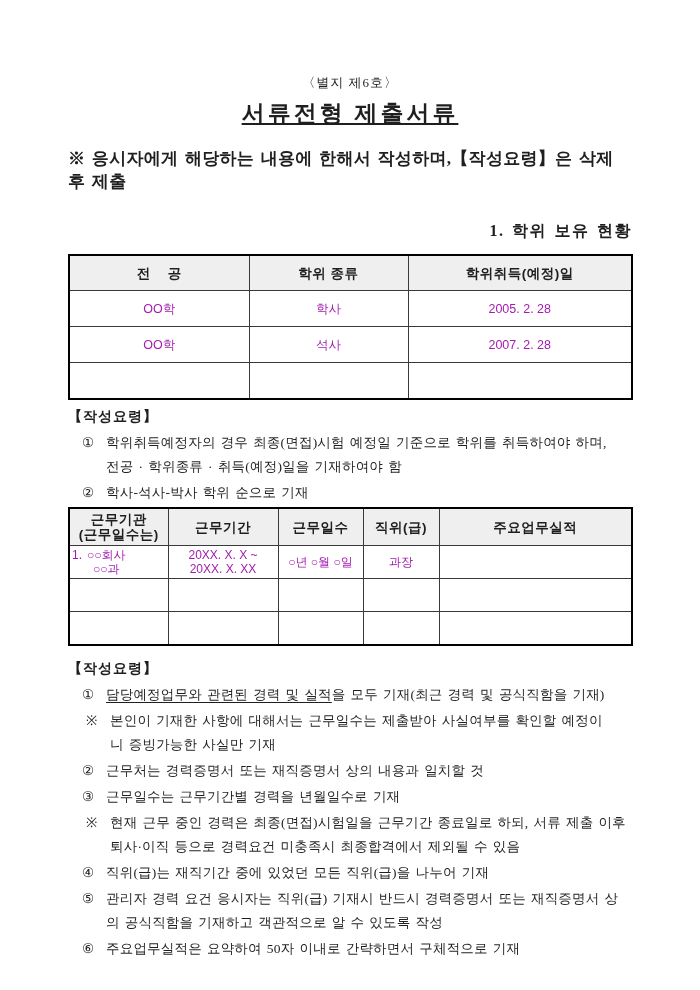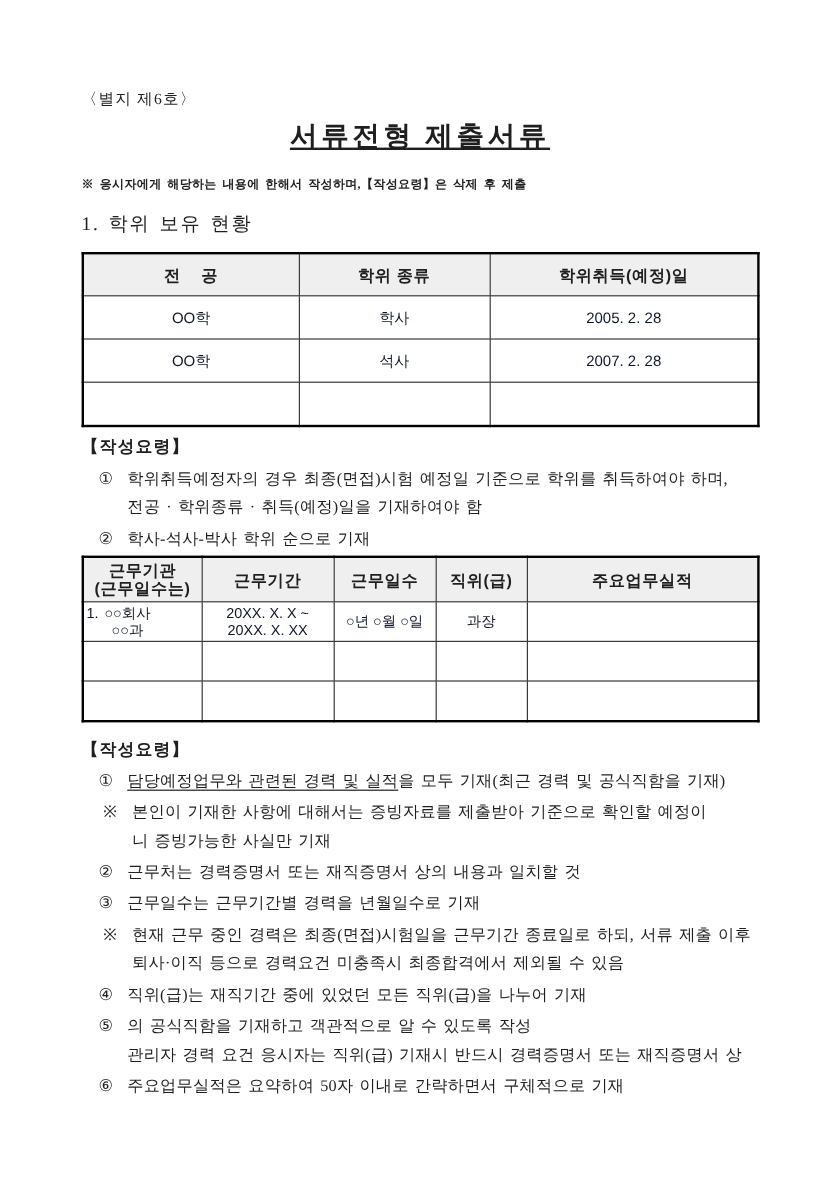--- a/index.html
+++ b/index.html
@@ -6,42 +6,43 @@
   .page {
     position:relative;
     width:700px; height:990px;
     box-sizing:border-box;
     padding:74px 68px 0 68px;
     background:#ffffff;
     font-family:"Liberation Serif","DejaVu Serif",serif;
     color:#1f1f1f;
     overflow:hidden;
   }
-  .annex { font-size:13px; letter-spacing:1px; }
+  .annex { font-size:13px; letter-spacing:1px;text-align:center; }
   .title {
     margin:6px 0 18px 0;
     text-align:center;
     font-size:23px;
     font-weight:bold;
     letter-spacing:3px;
     text-decoration:underline;
   }
   .notice {
-    font-size:10px;
+    font-size:17px;
     font-weight:bold;
     letter-spacing:0.3px;
     word-spacing:2px;
-    margin-bottom:16px;
+    margin-bottom:28px;
   }
   .sec-heading {
     font-size:16px;
-    font-weight:normal;
+    font-weight:bold;
     letter-spacing:1.5px;
     word-spacing:2px;
-    margin:0 0 12px 0;
+    margin:0 0 12px 16px;
+    text-align:right;
   }
   .sec2-gap { margin-top:24px; }
 
   table.doc-table {
     border-collapse:collapse;
     table-layout:fixed;
     width:563px;
     border:2px solid #000;
     margin-bottom:8px;
     padding-left:40px;
@@ -58,21 +59,21 @@
     font-family:"Liberation Sans","DejaVu Sans",sans-serif;
     font-size:13.5px;
     font-weight:bold;
     height:34px;
     line-height:15px;
     letter-spacing:0.5px;
   }
   table.doc-table td {
     font-family:"Liberation Sans","DejaVu Sans",sans-serif;
     font-size:12.5px;
-    color:#0f172a;
+    color:#a21caf;
     height:35px;
     line-height:14px;
   }
   table.t2 td { height:32px; font-size:12px; }
   table.t2 th { height:36px; }
   .pre { white-space:pre; }
 
   td.cell-left { text-align:left; padding-left:2px; }
   .org-wrap { display:flex; align-items:flex-start; }
   .org-no { flex:none; margin-right:5px; }
@@ -218,21 +219,21 @@
 
   <div class="gtitle gtitle2">【작성요령】</div>
 
   <div class="gi">
     <span class="mk">①</span>
     <span class="tx"><span class="u">담당예정업무와 관련된 경력 및 실적</span><span>을 모두 기재(최근 경력 및 공식직함을 기재)</span></span>
   </div>
   <div class="gi note">
     <span class="mk">※</span>
     <span class="tx">
-      <span class="ln">본인이 기재한 사항에 대해서는 증빙자료를 제출받아 기준으로 확인할 예정이</span>
+      <span class="ln">본인이 기재한 사항에 대해서는 근무일수는 제출받아 사실여부를 확인할 예정이</span>
       <span class="ln">니 증빙가능한 사실만 기재</span>
     </span>
   </div>
   <div class="gi">
     <span class="mk">②</span>
     <span class="tx">근무처는 경력증명서 또는 재직증명서 상의 내용과 일치할 것</span>
   </div>
   <div class="gi">
     <span class="mk">③</span>
     <span class="tx">근무일수는 근무기간별 경력을 년월일수로 기재</span>
@@ -244,22 +245,22 @@
       <span class="ln">퇴사·이직 등으로 경력요건 미충족시 최종합격에서 제외될 수 있음</span>
     </span>
   </div>
   <div class="gi">
     <span class="mk">④</span>
     <span class="tx">직위(급)는 재직기간 중에 있었던 모든 직위(급)을 나누어 기재</span>
   </div>
   <div class="gi">
     <span class="mk">⑤</span>
     <span class="tx">
+      <span class="ln">관리자 경력 요건 응시자는 직위(급) 기재시 반드시 경력증명서 또는 재직증명서 상</span>
       <span class="ln">의 공식직함을 기재하고 객관적으로 알 수 있도록 작성</span>
-      <span class="ln">관리자 경력 요건 응시자는 직위(급) 기재시 반드시 경력증명서 또는 재직증명서 상</span>
     </span>
   </div>
   <div class="gi">
     <span class="mk">⑥</span>
     <span class="tx">주요업무실적은 요약하여 50자 이내로 간략하면서 구체적으로 기재</span>
   </div>
 
 </div>
 
 </body></html>

